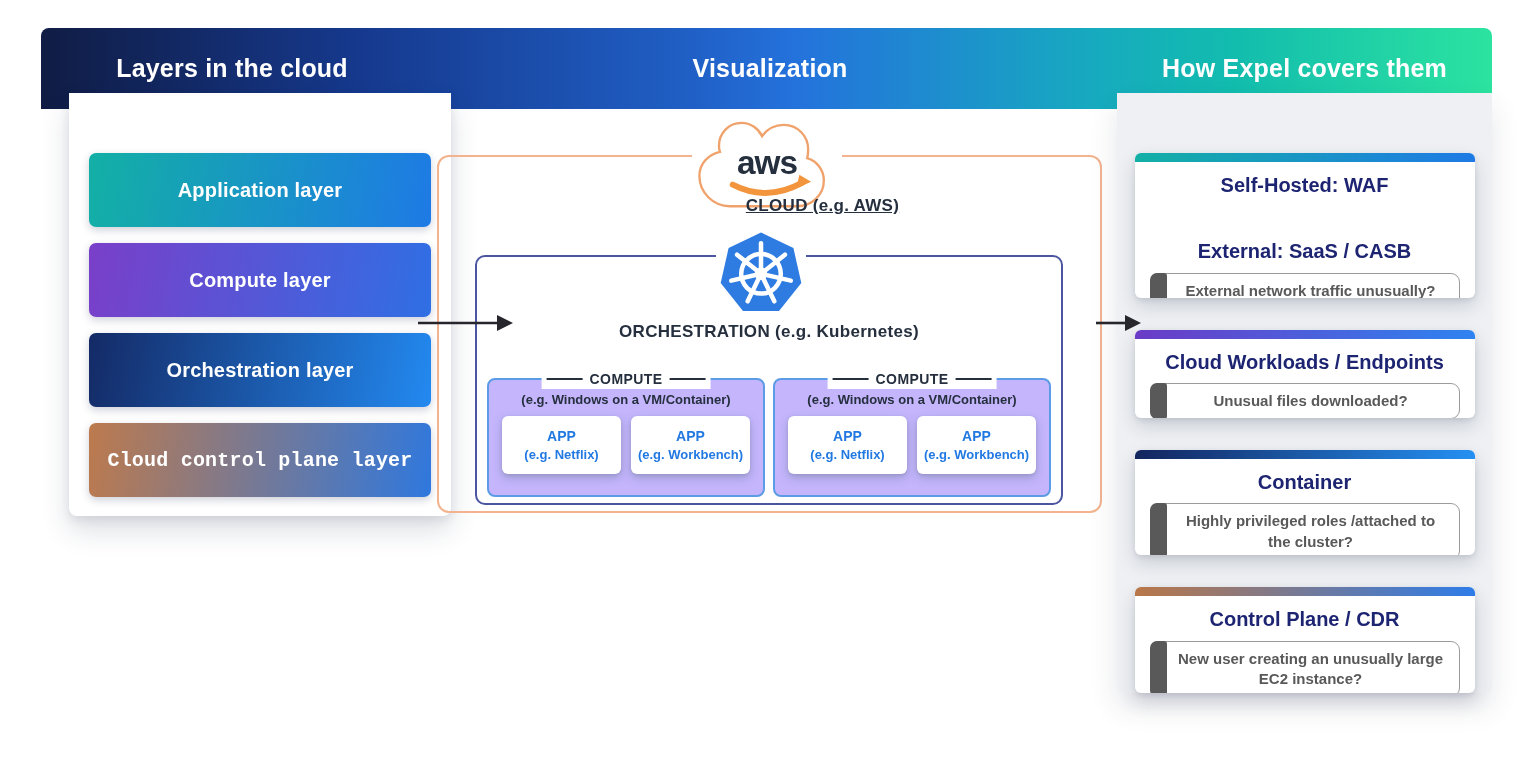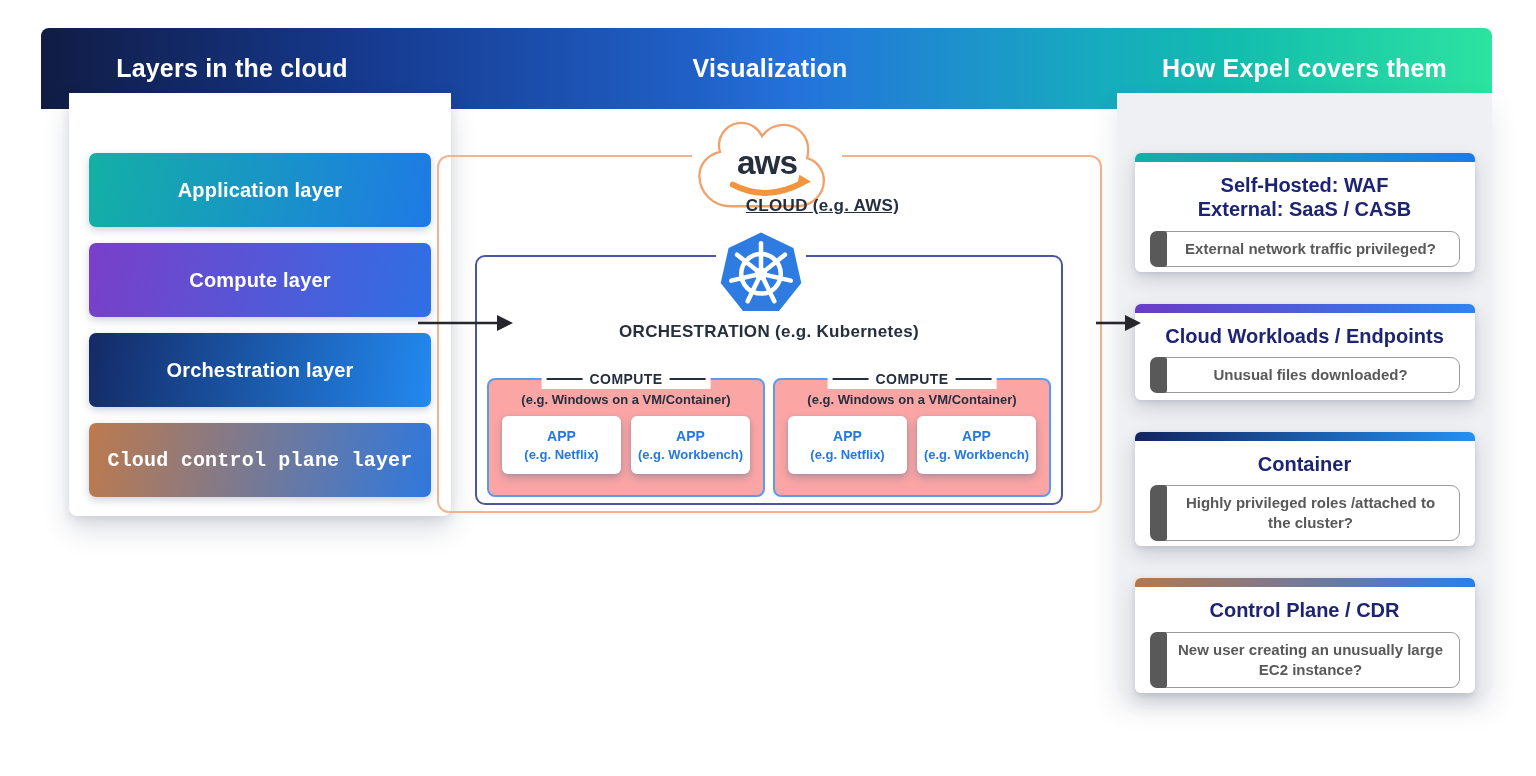--- a/index.html
+++ b/index.html
@@ -52,21 +52,21 @@
   .orch-label {
     position:absolute; left:475px; top:322px; width:588px; text-align:center;
     color:var(--diagram-label,#252f3e); font-size:17px; font-weight:bold; letter-spacing:.3px;
   }
   .compute-row {
     position:absolute; left:487px; top:378px; width:564px; height:119px;
     display:flex; gap:8px;
   }
   .compute-box {
     position:relative; flex:1;
-    border:2px solid var(--compute-border,#5c9ce6); border-radius:8px; background:#fca5a5;
+    border:2px solid var(--compute-border,#5c9ce6); border-radius:8px; background:#c4b5fd;
     display:flex; flex-direction:column;
   }
   .compute-legend {
     position:absolute; top:-11px; left:50%; transform:translateX(-50%);
     display:flex; align-items:center; gap:7px; background:#fff; padding:0 5px; height:20px; white-space:nowrap;
   }
   .legend-line { width:36px; height:2.5px; background:var(--diagram-label,#252f3e); }
   .compute-title { color:var(--diagram-label,#252f3e); font-size:14px; font-weight:bold; letter-spacing:.4px; }
   .compute-sub {
     margin-top:12px; text-align:center;
@@ -90,21 +90,21 @@
   }
   .cover-card {
     width:340px; background:#fff; border-radius:6px; overflow:hidden;
     box-shadow:0 8px 18px rgba(40,50,80,.18), 0 2px 5px rgba(40,50,80,.10);
   }
   .cover-card + .cover-card { margin-top:32px; }
   .cover-bar { height:9px; width:100%; }
   .cover-body { padding:11px 15px 15px; }
   .cover-title {
     display:flex; flex-direction:column; align-items:center;
-    color:var(--accent-navy,#1d2472); font-size:20px; font-weight:bold; line-height:1.22; text-align:center;
+    color:var(--accent-navy,#1d2472); font-size:20px; font-weight:bold; line-height:1.22; text-align:center;gap:42px;
   }
   .title-line:empty { display:none; }
   .question-pill {
     position:relative; margin-top:9px; background:#fff;
     border:1.5px solid #9b9b9b; border-radius:9px;
     padding:7px 14px 7px 26px; display:flex; align-items:center; justify-content:center;
   }
   .question-tab {
     position:absolute; left:-1px; top:-1px; bottom:-1px; width:17px;
     background:var(--question-gray,#595959); border-radius:7px 3px 3px 7px;
@@ -217,21 +217,21 @@
 
     <div class="cover-card">
       <div class="cover-bar" style="background: linear-gradient(90deg, rgb(19, 176, 165), rgb(30, 122, 229));"></div>
       <div class="cover-body">
         <div class="cover-title">
           <span class="title-line">Self-Hosted: WAF</span>
           <span class="title-line">External: SaaS / CASB</span>
         </div>
         <div class="question-pill">
           <span class="question-tab"></span>
-          <span class="question-text">External network traffic privileged?</span>
+          <span class="question-text">External network traffic unusually?</span>
         </div>
       </div>
     </div>
 
     <div class="cover-card">
       <div class="cover-bar" style="background: linear-gradient(90deg, rgb(107, 59, 198), rgb(46, 131, 240));"></div>
       <div class="cover-body">
         <div class="cover-title">
           <span class="title-line">Cloud Workloads / Endpoints</span>
 

